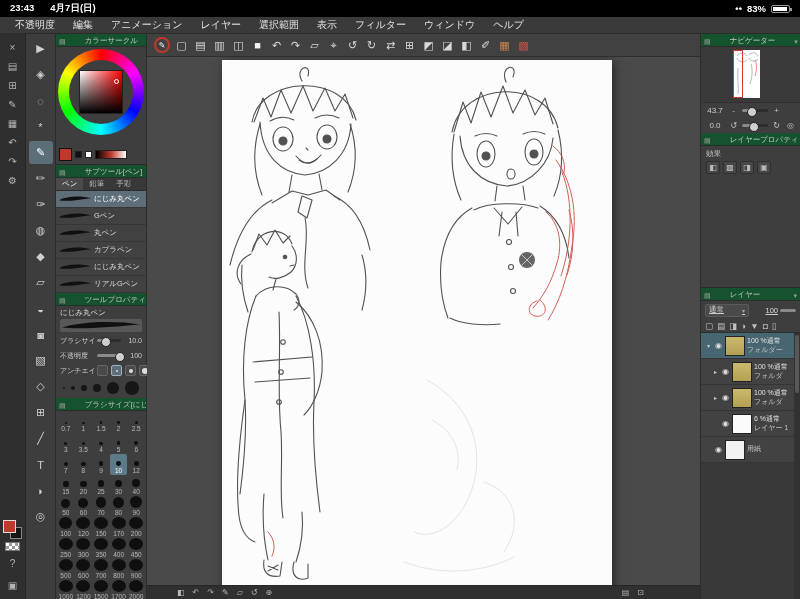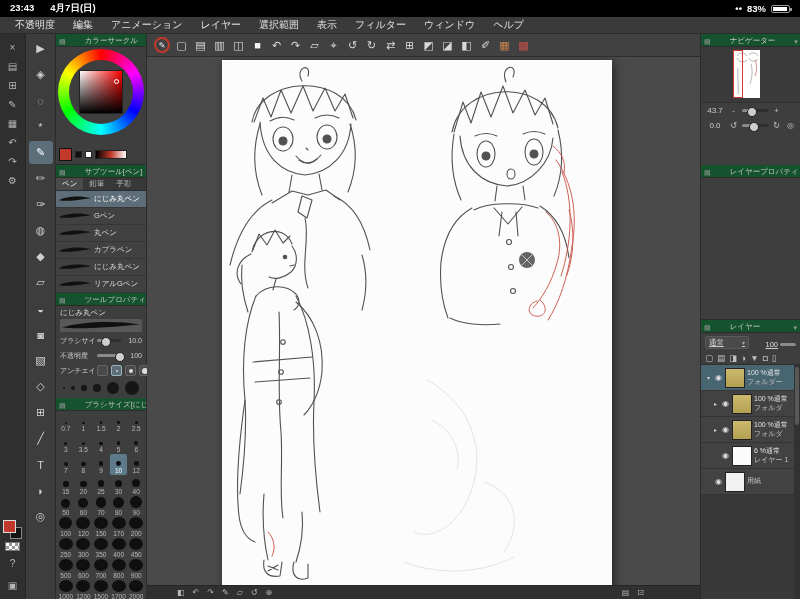--- a/index.html
+++ b/index.html
@@ -98,27 +98,27 @@
 .rightcol{width:100px;background:#3e3e3e;border-left:1px solid #2b2b2b;display:flex;flex-direction:column;flex:none;}
 .navpanel{flex:none;}
 .nav-body{height:56px;position:relative;background:#3a3a3a;border-bottom:1px solid #303030;}
 .nav-thumb{position:absolute;left:32px;top:3px;width:27px;height:48px;background:#fff;}
 .nav-thumb svg{width:100%;height:100%;display:block;}
 .nav-view{position:absolute;left:32px;top:3px;width:10px;height:48px;border:1px solid #d0392b;}
 .nav-row{height:15px;display:flex;align-items:center;gap:3px;padding:0 4px;font-size:7.5px;color:#ccc;}
 .nav-val{width:20px;text-align:center;font-size:8px;flex:none;}
 .nav-ic{width:11px;display:flex;align-items:center;justify-content:center;font-size:8px;color:#c5c5c5;flex:none;}
 
-.lppanel{height:155px;display:flex;flex-direction:row;flex:none;border-bottom:1px solid #2b2b2b;margin-top:32px;}
+.lppanel{height:155px;display:flex;flex-direction:column;flex:none;border-bottom:1px solid #2b2b2b;}
 .effect-label{font-size:7.5px;color:#ccc;padding:3px 5px 2px;}
 .effect-icons{display:flex;gap:3px;padding:0 5px;}
 .fx{width:14px;height:13px;background:#474747;border:1px solid #2e2e2e;border-radius:2px;display:flex;align-items:center;justify-content:center;font-size:8px;color:#bbb;}
 
 .lyrpanel{flex:1;display:flex;flex-direction:column;min-height:0;}
-.blendrow{height:18px;display:flex;align-items:flex-end;gap:3px;padding:2px 4px;flex:none;text-decoration:underline;}
+.blendrow{height:18px;display:flex;align-items:center;gap:3px;padding:2px 4px;flex:none;text-decoration:underline;}
 .blendsel{width:44px;height:13px;background:#4a4a4a;border:1px solid #5a5a5a;border-radius:2px;font-size:7.5px;color:#ddd;display:flex;align-items:center;padding:0 3px;}
 .blendsel .car{margin-left:auto;font-size:6px;color:#aaa;}
 .opacity-box{margin-left:auto;display:flex;align-items:center;gap:2px;font-size:7.5px;color:#ddd;}
 .op-track{width:16px;height:3px;background:#2d2d2d;border-radius:2px;position:relative;}
 .op-track::before{content:"";position:absolute;left:0;top:0;bottom:0;width:100%;background:#8a8a8a;border-radius:2px;}
 .lyr-icons{height:14px;display:flex;align-items:center;gap:4px;padding:0 4px;font-size:8.5px;color:#c0c0c0;border-bottom:1px solid #2f2f2f;flex:none;}
 .lyr-list{flex:1;background:#393939;position:relative;overflow:hidden;}
 .lyr-row{height:26px;display:flex;align-items:center;gap:2px;padding:0 2px;background:#424242;border-bottom:1px solid #343434;font-size:7px;}
 .lyr-row.selected{background:#486572;}
 .arrow{width:7px;font-size:6px;color:#ccc;text-align:center;flex:none;}

